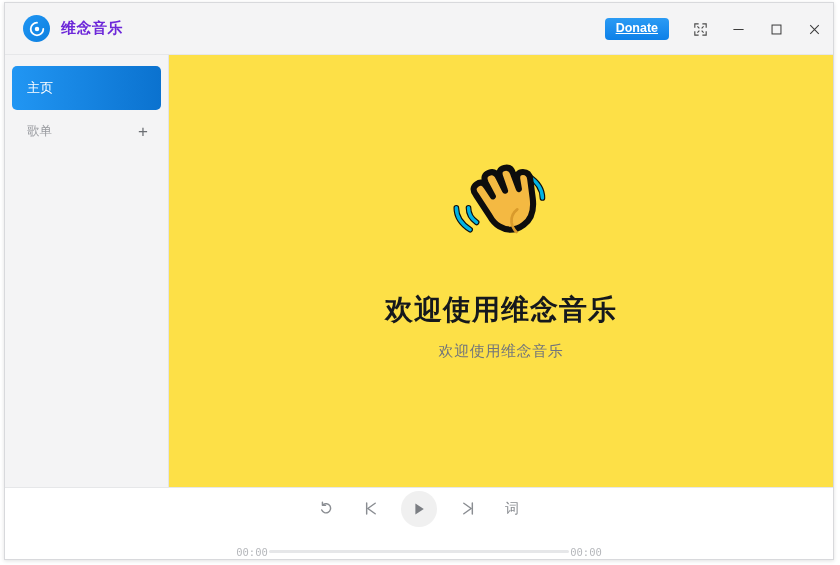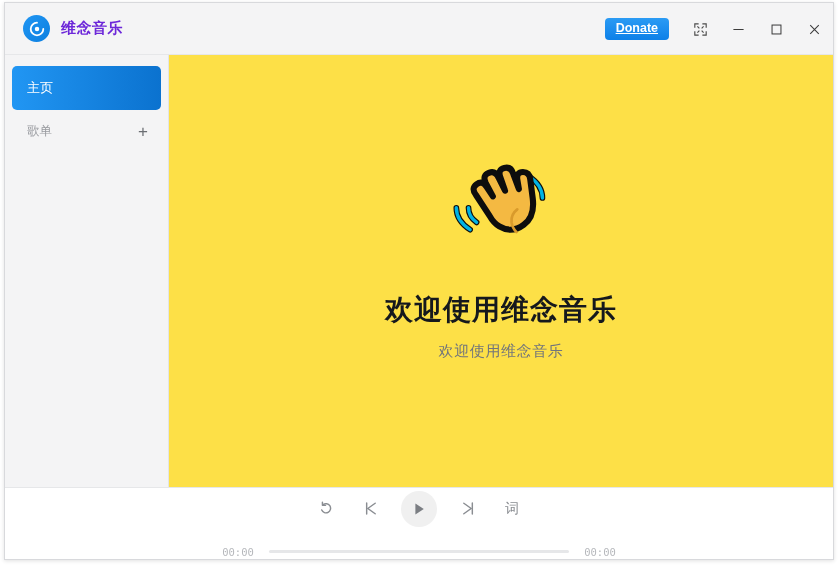--- a/index.html
+++ b/index.html
@@ -248,21 +248,21 @@
     align-items: center;
     justify-content: center;
     cursor: pointer;
     border-radius: 4px;
   }
 
   #progress-row {
     display: flex;
     align-items: center;
     justify-content: center;
-    gap: 14px;
+    gap: 0;
     margin-top: 18px;
   }
 
   .time-label {
     font-size: 10.5px;
     color: #b6b8bc;
     width: 34px;
     text-align: center;
     font-family: "DejaVu Sans Mono", monospace;
   }

